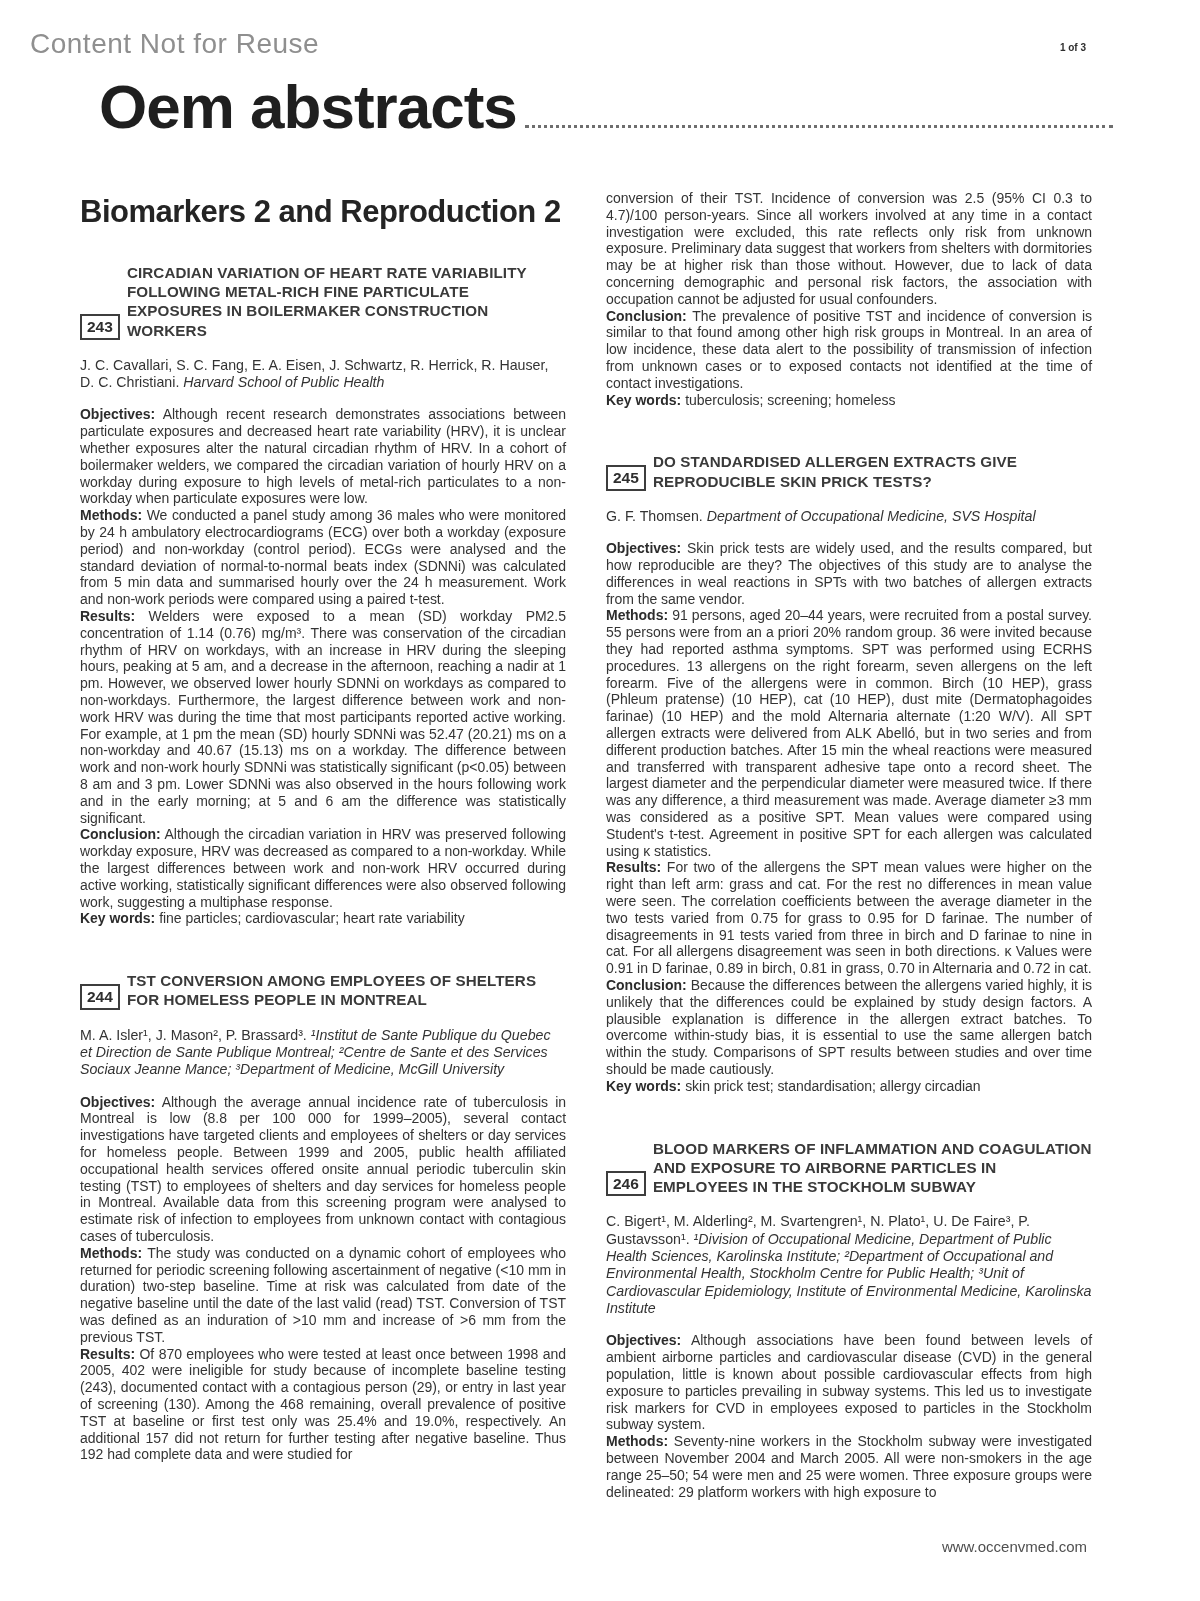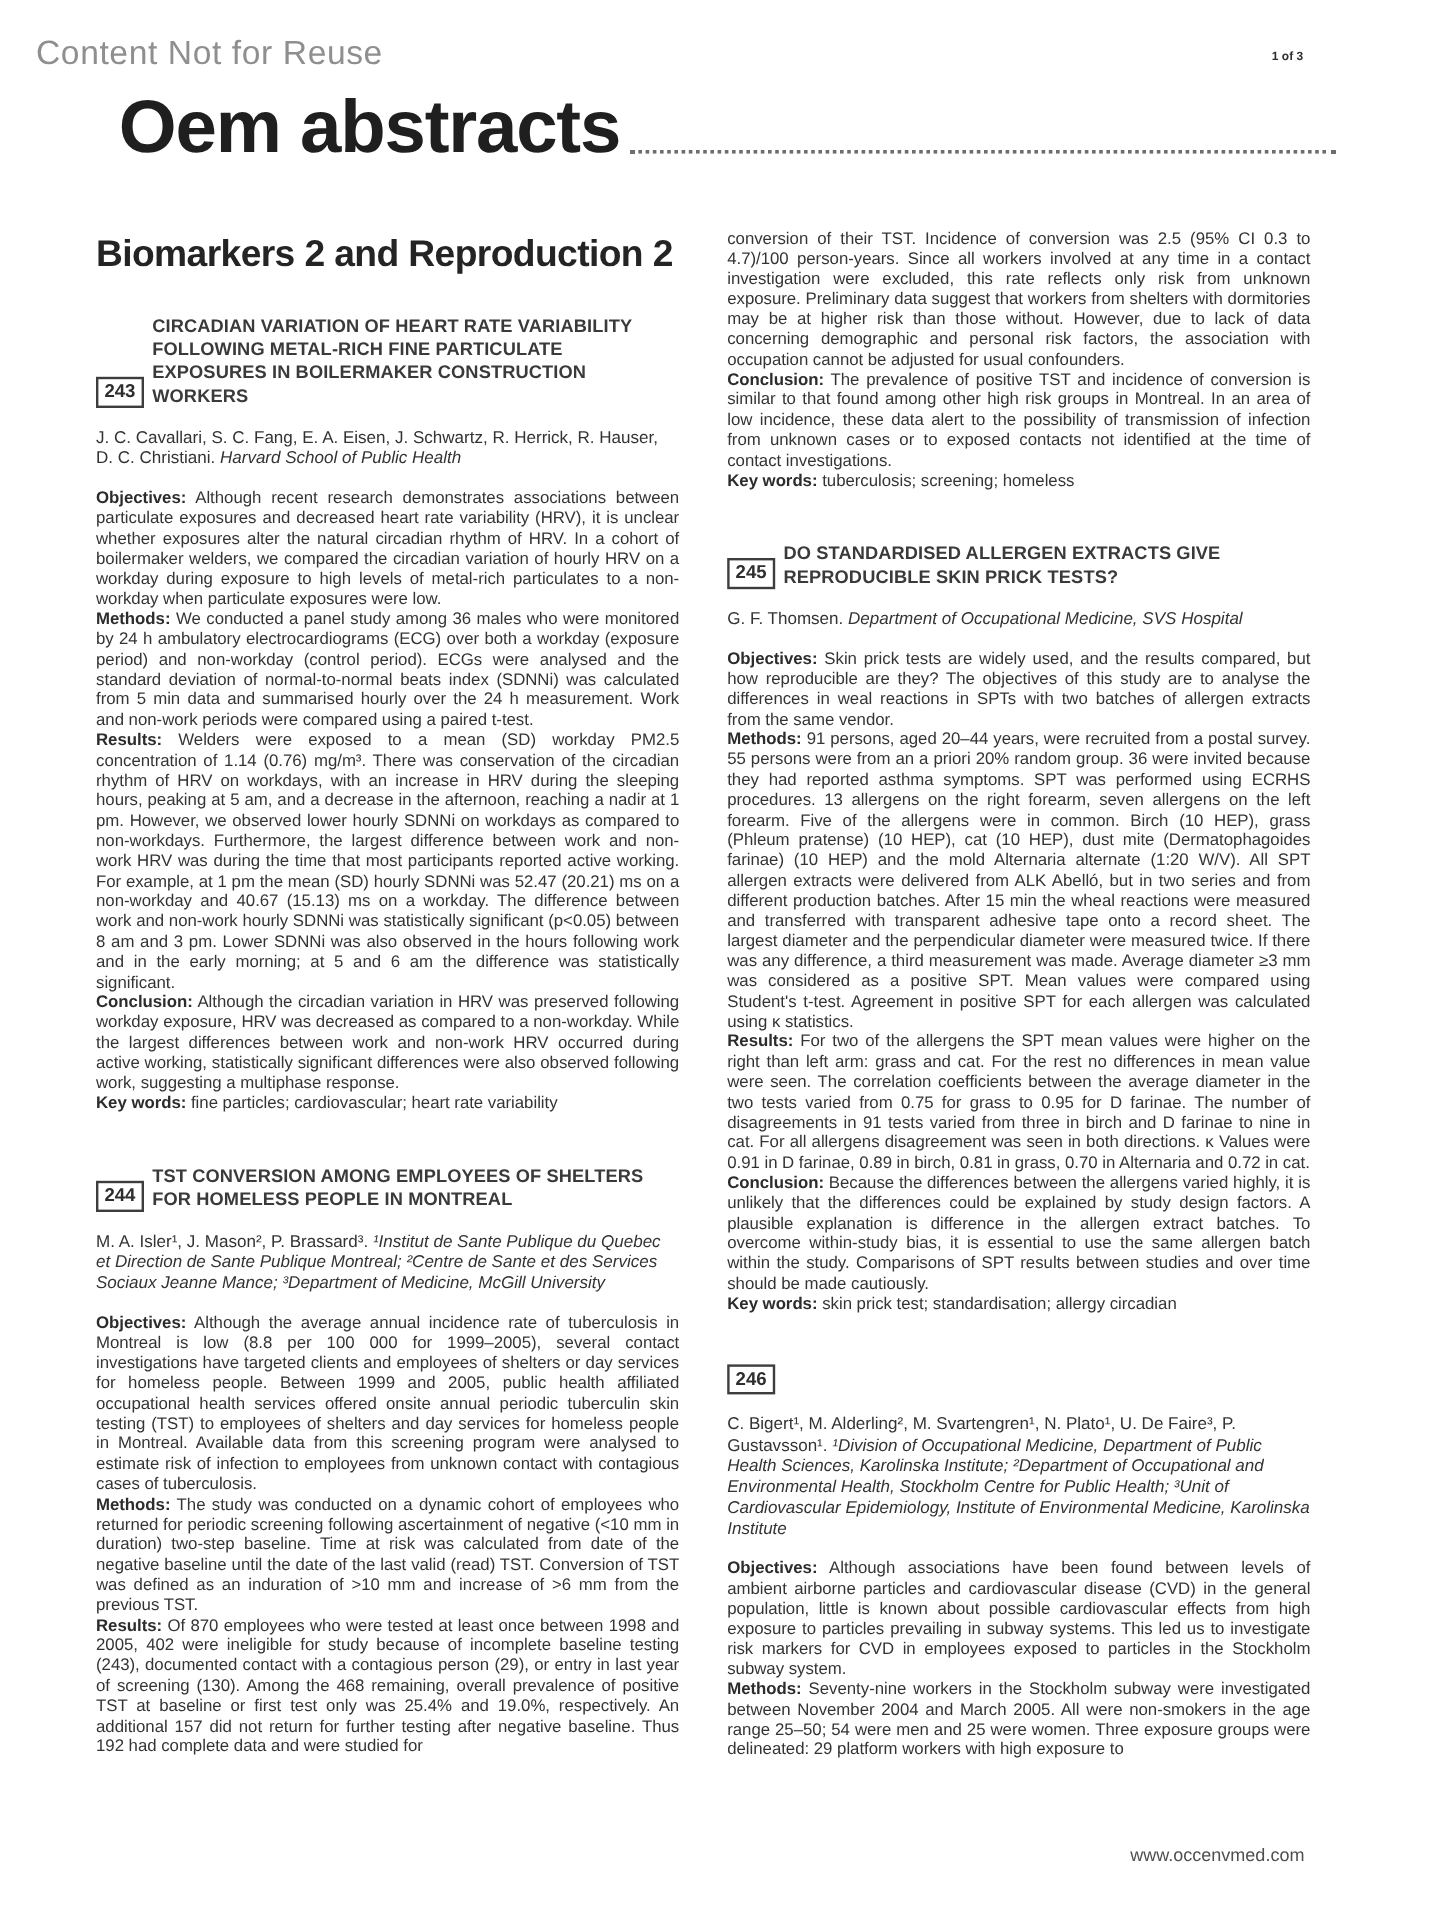--- a/index.html
+++ b/index.html
@@ -176,20 +176,21 @@
       </p>
       <p class="body-para">
         <b>Key words:</b>
         <span>skin prick test; standardisation; allergy circadian</span>
       </p>
     </section>
 
     <section class="abstract">
       <div class="abs-head">
         <span class="abs-num">246</span>
+        <h2 class="abs-title">BLOOD MARKERS OF INFLAMMATION AND COAGULATION AND EXPOSURE TO AIRBORNE PARTICLES IN EMPLOYEES IN THE STOCKHOLM SUBWAY</h2>
       </div>
       <p class="authors">
         <span>C. Bigert¹, M. Alderling², M. Svartengren¹, N. Plato¹, U. De Faire³, P. Gustavsson¹.</span>
         <span class="affil">¹Division of Occupational Medicine, Department of Public Health Sciences, Karolinska Institute; ²Department of Occupational and Environmental Health, Stockholm Centre for Public Health; ³Unit of Cardiovascular Epidemiology, Institute of Environmental Medicine, Karolinska Institute</span>
       </p>
       <p class="body-para">
         <b>Objectives:</b>
         <span>Although associations have been found between levels of ambient airborne particles and cardiovascular disease (CVD) in the general population, little is known about possible cardiovascular effects from high exposure to particles prevailing in subway systems. This led us to investigate risk markers for CVD in employees exposed to particles in the Stockholm subway system.</span>
       </p>
       <p class="body-para">

